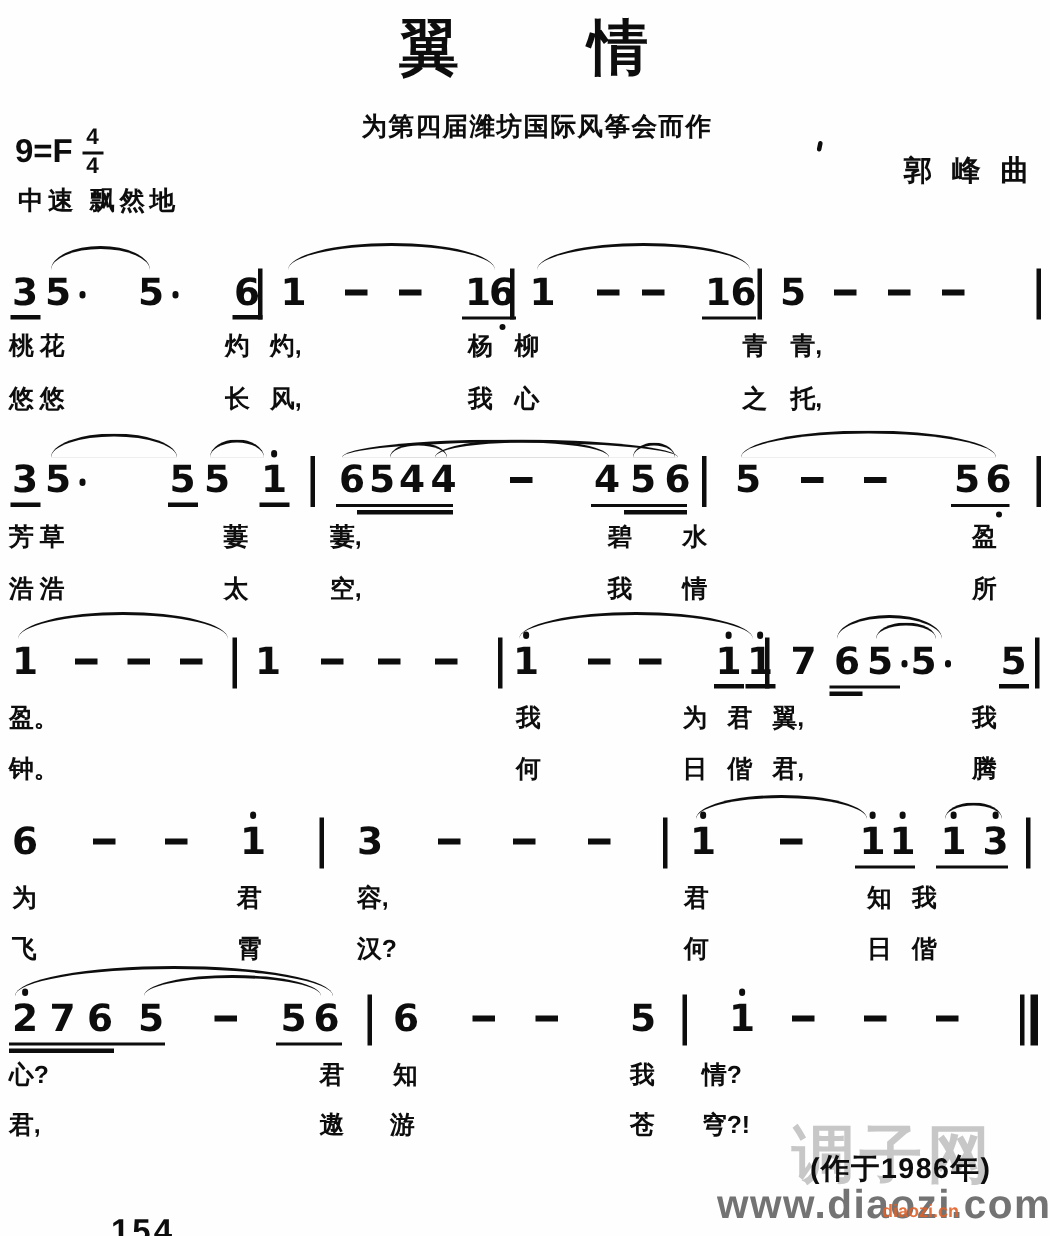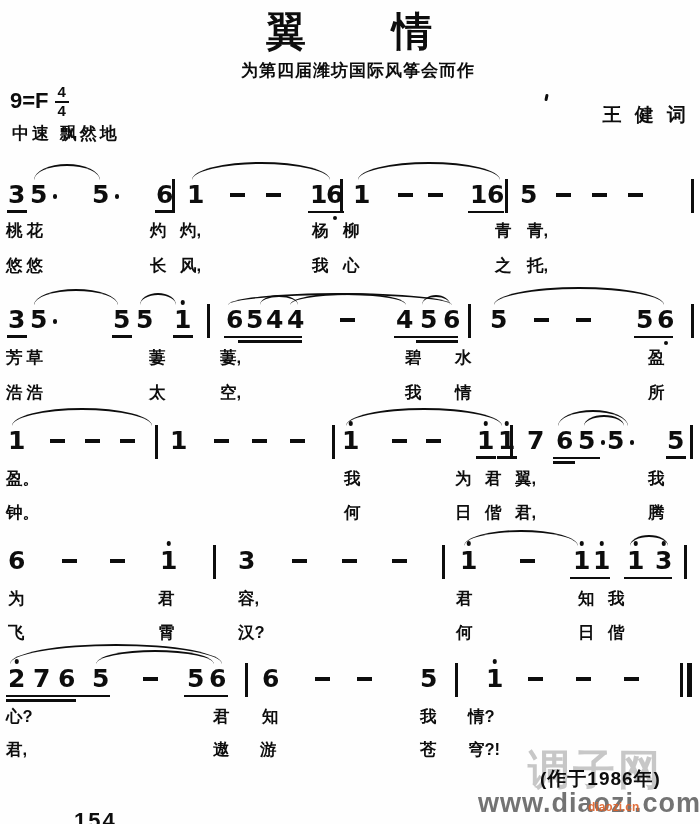--- a/index.html
+++ b/index.html
@@ -4,21 +4,21 @@
 <style>
   html,body{margin:0;padding:0;}
   body{
     width:700px;height:824px;position:relative;overflow:hidden;
     background:#fefefe;color:#0d0d0d;
     font-family:"Liberation Sans","DejaVu Sans",sans-serif;
   }
   .abs{position:absolute;}
   
   #title{top:4px;left:0;right:0;text-align:center;font-size:40px;font-weight:700;letter-spacing:2px;}
-  #subtitle{top:59px;left:0;right:0;text-align:center;font-size:17px;font-weight:700;letter-spacing:1px;margin-left:16px;}
+  #subtitle{top:73px;left:0;right:0;text-align:center;font-size:17px;font-weight:700;letter-spacing:1px;margin-left:16px;}
   #keysig{top:84px;left:10px;font-size:22px;font-weight:700;display:flex;align-items:center;gap:6px;}
   .frac{display:inline-flex;flex-direction:column;align-items:center;font-size:15px;line-height:1.05;font-weight:700;}
   .frac .top{border-bottom:2.5px solid #0d0d0d;padding:0 3px 1px;}
   #tempo{top:122px;left:12px;font-size:17px;font-weight:700;letter-spacing:3px;}
   #credits{top:100px;right:10px;text-align:right;font-size:19px;font-weight:700;line-height:30px;letter-spacing:4px;}
   
   .system{position:absolute;left:0;width:700px;}
   .note{position:absolute;top:0;font-family:"DejaVu Sans",sans-serif;font-size:25px;font-weight:700;line-height:26px;}
   .dash{position:absolute;top:11px;width:15px;height:4px;background:#0d0d0d;}
   .bar{position:absolute;top:-3px;width:2.5px;height:34px;background:#0d0d0d;}
@@ -46,21 +46,21 @@
 <div class="abs" id="subtitle">为第四届潍坊国际风筝会而作</div>
 <div class="abs" id="keysig">
   <span>9=F</span>
   <span class="frac">
     <span class="top">4</span>
     <span>4</span>
   </span>
 </div>
 <div class="abs" id="tempo">中速 飘然地</div>
 <div class="abs" id="credits">
-  <div>王 健 词</div>
+  <div>郭 峰 曲</div>
 </div>
 <div class="abs" id="stray-mark"></div>
 
 <div id="score">
     <div class="system" style="top: 182px;">
       <div class="note" style="left: 8px;">3<div class="uline"></div></div>
       <div class="note" style="left: 30px;">5<div class="rdot"></div></div>
       <div class="note" style="left: 92px;">5<div class="rdot"></div></div>
       <div class="note" style="left: 156px;">6<div class="uline"></div></div>
       <div class="note" style="left: 187px;">1</div>

